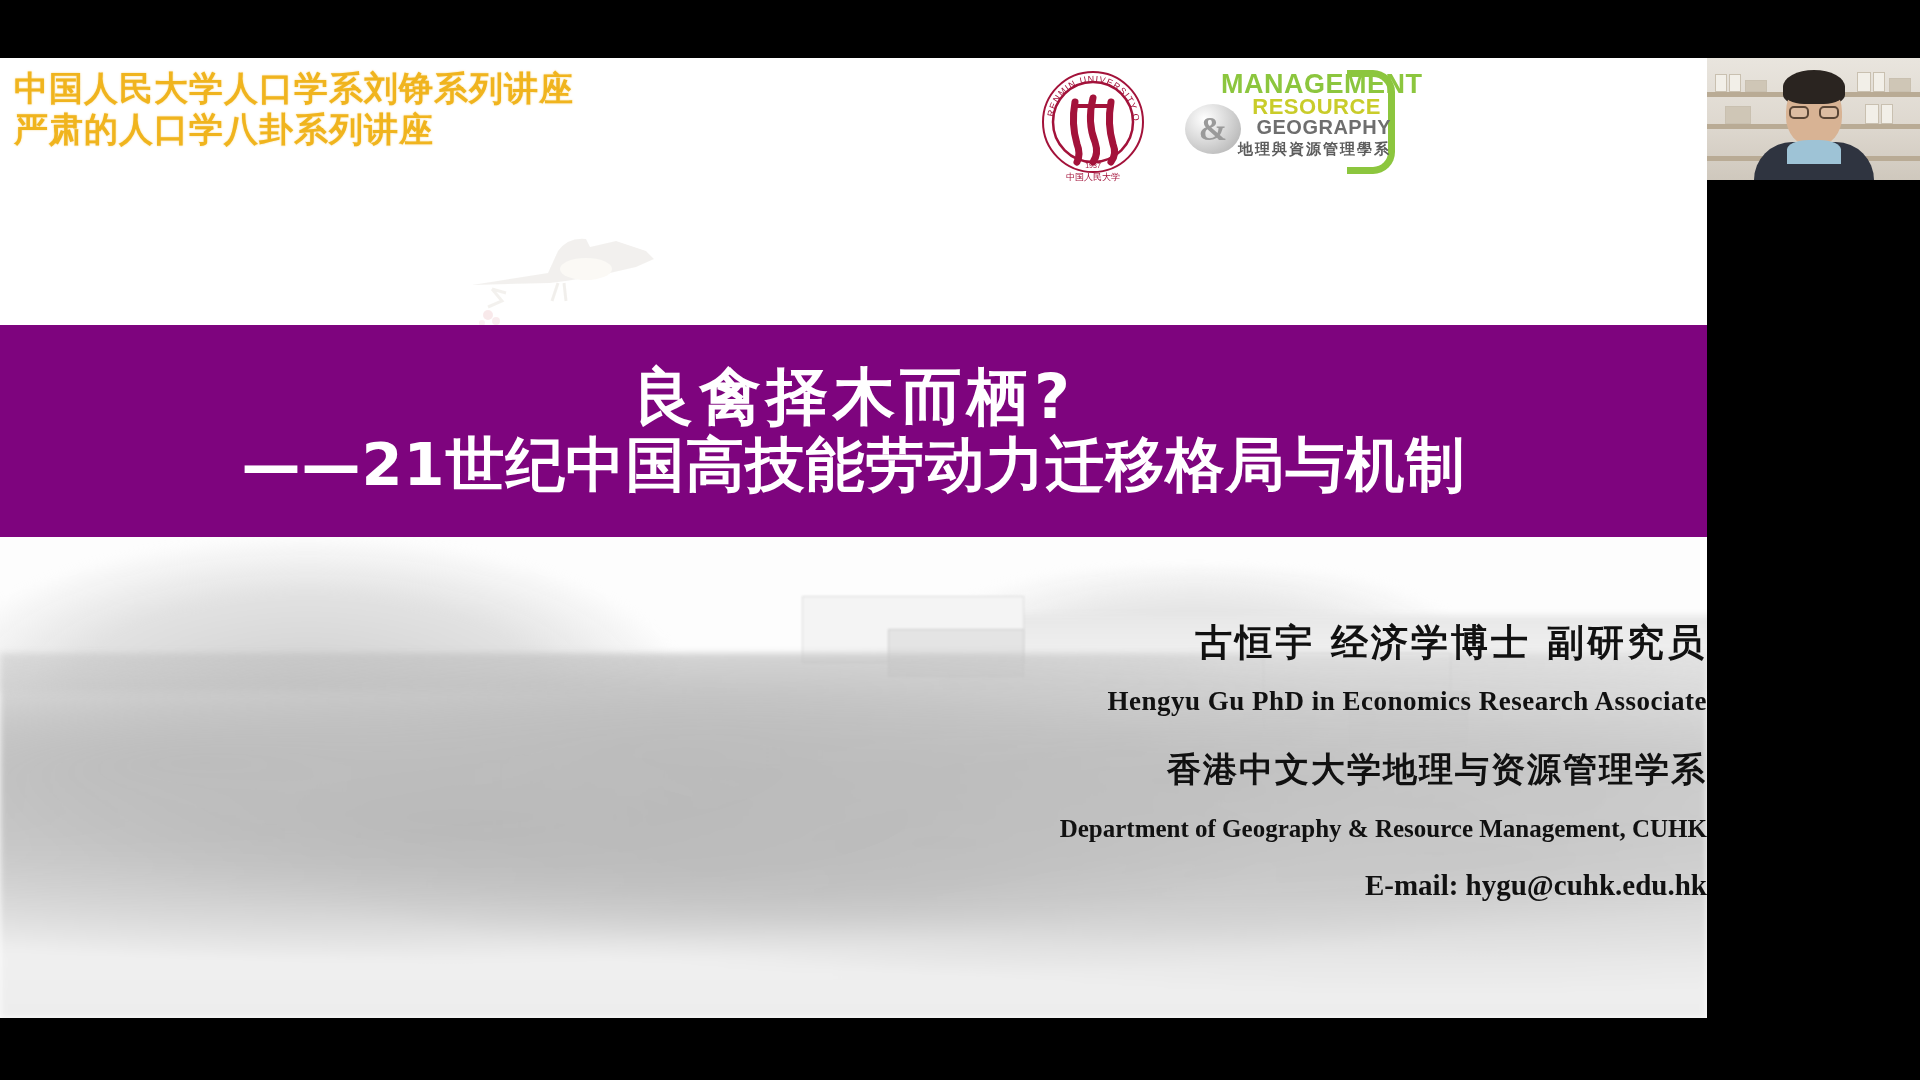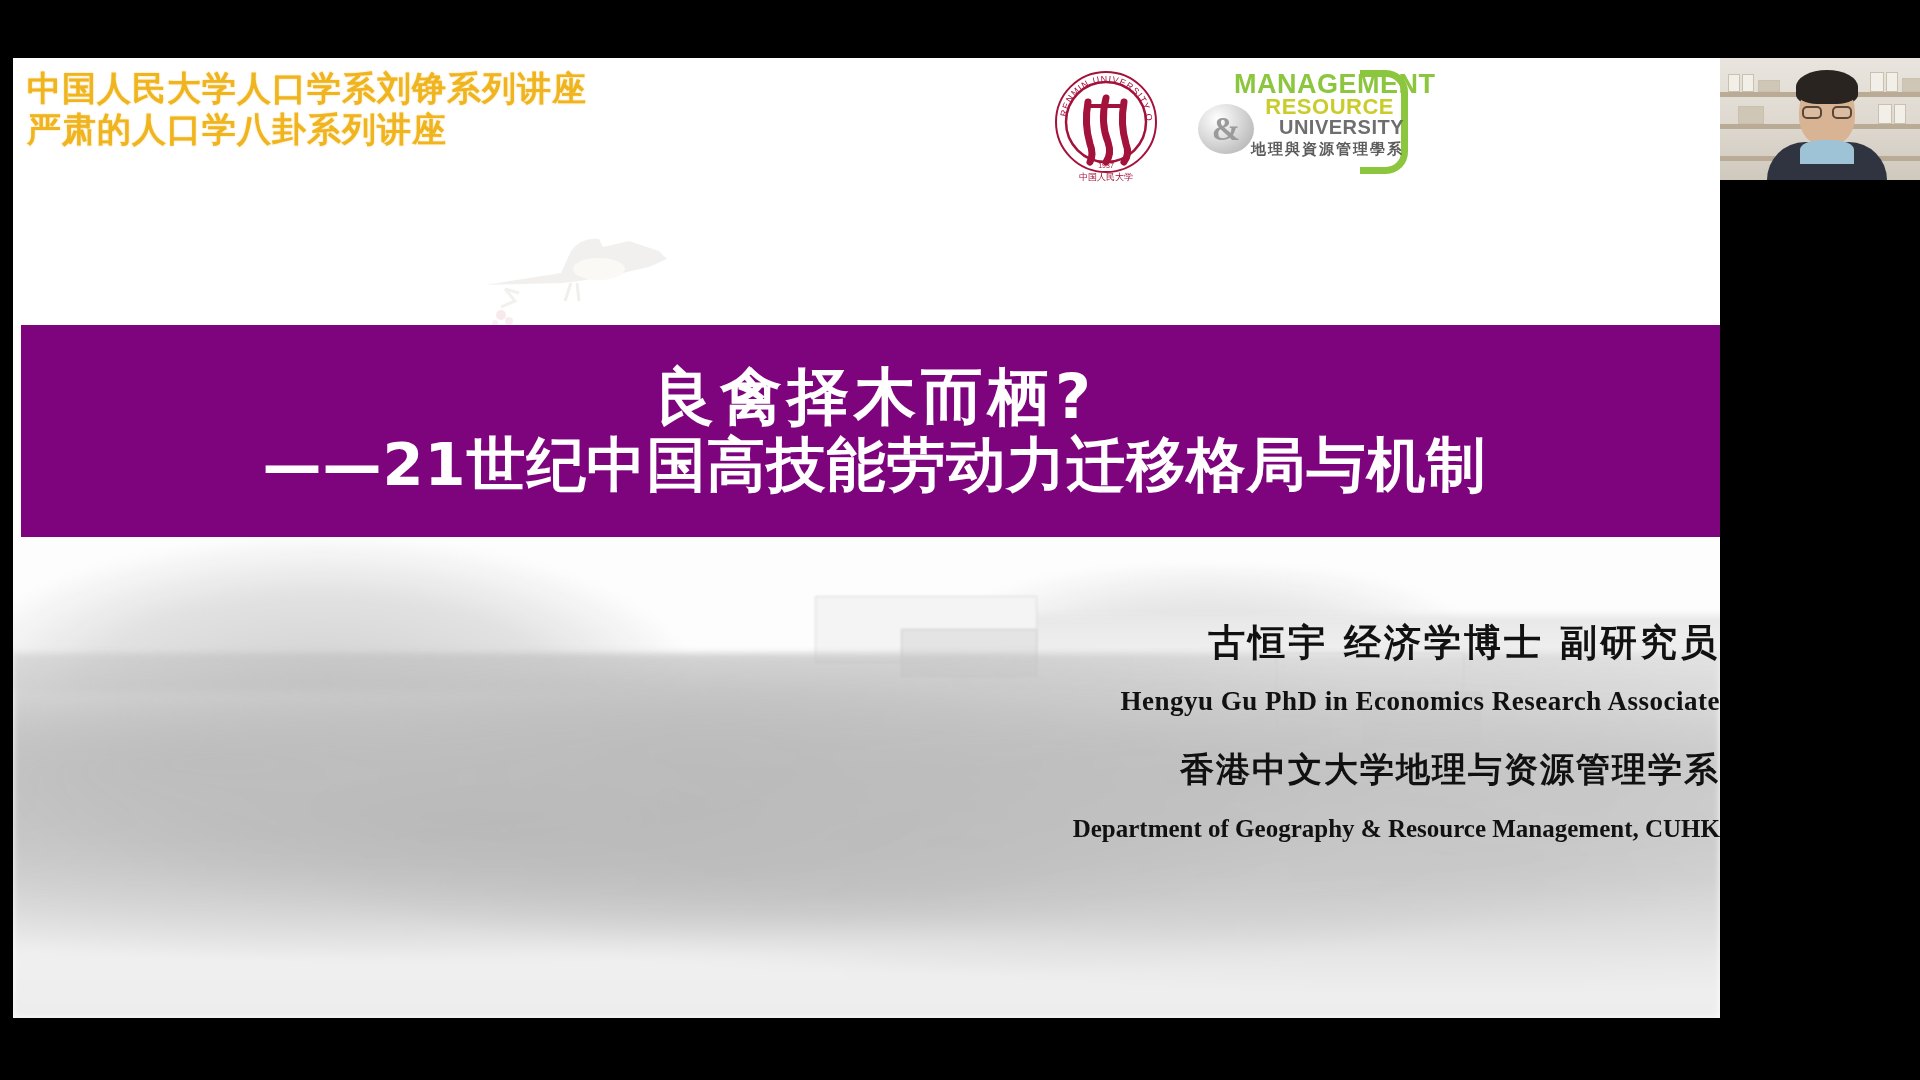--- a/index.html
+++ b/index.html
@@ -1,21 +1,21 @@
 <!DOCTYPE html>
 <html><head>
 <meta charset="utf-8">
 <style>
   * { margin:0; padding:0; box-sizing:border-box; }
   html,body {
     width:1920px; height:1080px; overflow:hidden;
     background:#000;
     font-family:"Liberation Sans", sans-serif;
   }
-  #screen { position:relative; width:1541px; height:1080px; background:#f9a8d4;margin-left:13px; }
+  #screen { position:relative; width:1541px; height:1080px; background:#f9a8d4; }
 
   
   #slide {
     position:absolute; left:0; top:58px;
     width:1707px; height:960px;
     background:#ffffff;
     overflow:hidden;
   }
 
   
@@ -103,21 +103,21 @@
   }
   .grm-amp{
     position:absolute; left:10px; top:38px; width:56px; height:50px; border-radius:50%;
     background:radial-gradient(circle at 35% 30%, #ffffff 0%, #d9d9d9 45%, #a8a8a8 100%);
     display:flex; align-items:center; justify-content:center;
     font-size:34px; color:#9a9a9a; font-family:"Liberation Serif", serif; font-weight:bold;
   }
 
   
   .title-banner{
-    position:absolute; left:8px; top:267px; width:100%; height:212px;
+    position:absolute; left:0; top:267px; width:100%; height:212px;
     background:#7E047E;
     display:flex; flex-direction:column; align-items:center; justify-content:center;
   }
   .title-main{
     font-family:"DejaVu Sans","Liberation Sans", sans-serif;
     font-weight:bold; font-size:62px; color:#ffffff; letter-spacing:5px;
     line-height:1.05;
   }
   .title-sub{
     font-family:"DejaVu Sans","Liberation Sans", sans-serif;
@@ -251,38 +251,39 @@
           </svg>
         </div>
 
 
         <div class="logo-grm">
           <div class="grm-amp">&amp;</div>
           <div class="grm-bracket"></div>
           <div class="grm-text">
             <div class="grm-line grm-geo">MANAGEMENT</div>
             <div class="grm-line grm-res">RESOURCE</div>
-            <div class="grm-line grm-man">UNIVERSITY</div>
+            <div class="grm-line grm-man">GEOGRAPHY</div>
             <div class="grm-cn">地理與資源管理學系</div>
           </div>
         </div>
 
       </div>
     </div>
 
     <div class="title-banner">
       <div class="title-main">良禽择木而栖?</div>
       <div class="title-sub">——21世纪中国高技能劳动力迁移格局与机制</div>
     </div>
 
     <div class="author-block">
       <div class="a-name">古恒宇  经济学博士  副研究员</div>
       <div class="a-name-en">Hengyu Gu  PhD in Economics  Research Associate</div>
       <div class="a-dept">香港中文大学地理与资源管理学系</div>
       <div class="a-dept-en">Department of Geography &amp; Resource Management, CUHK</div>
+      <div class="a-mail">E-mail: hygu@cuhk.edu.hk</div>
     </div>
 
   </div>
 
   <div class="webcam">
     <div class="wc-wall"></div>
     <div class="wc-shelf" style="top:34px;"></div>
     <div class="wc-shelf" style="top:66px;"></div>
     <div class="wc-shelf" style="top:98px;"></div>
     <div class="wc-box" style="left:8px;top:16px;width:12px;height:18px;"></div>

